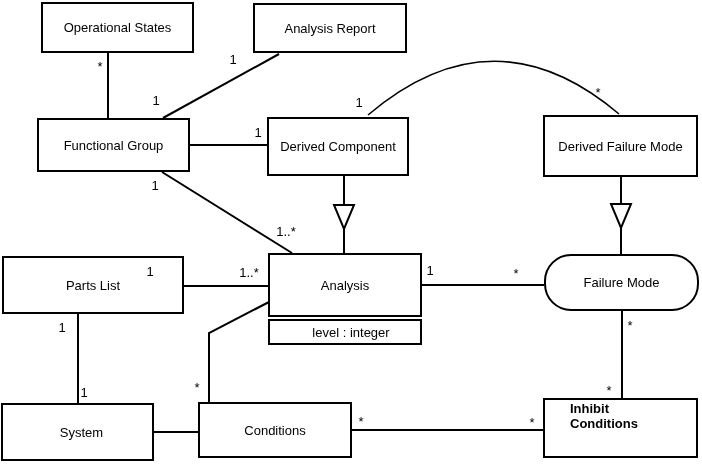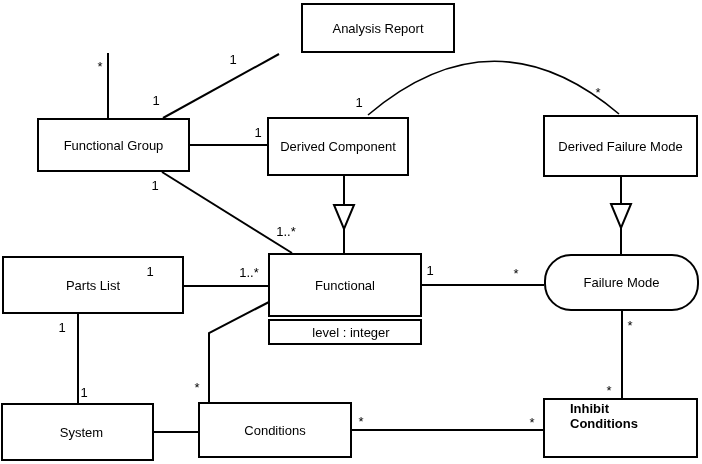--- a/index.html
+++ b/index.html
@@ -102,37 +102,40 @@
       <g>
         <polyline points="352,430 543,430" class="edge"></polyline>
       </g>
       <g>
         <polyline points="422,285 544,285" class="edge"></polyline>
       </g>
       <g>
         <polyline points="622,311 622,398" class="edge"></polyline>
       </g>
     </svg>
-    <div class="node" style="left: 253px; top: 3px; width: 154px; height: 50px; margin-left: 48px;">
+<div class="node" style="left: 41px; top: 2px; width: 153px; height: 51px;">
+      <div class="node-label">Operational States</div>
+    </div>
+    <div class="node" style="left: 253px; top: 3px; width: 154px; height: 50px;">
       <div class="node-label">Analysis Report</div>
     </div>
     <div class="node" style="left: 37px; top: 118px; width: 153px; height: 54px;">
       <div class="node-label">Functional Group</div>
     </div>
     <div class="node" style="left: 267px; top: 117px; width: 142px; height: 59px;">
       <div class="node-label">Derived Component</div>
     </div>
     <div class="node" style="left: 543px; top: 115px; width: 155px; height: 62px;">
       <div class="node-label">Derived Failure Mode</div>
     </div>
     <div class="node" style="left: 2px; top: 256px; width: 182px; height: 58px;">
       <div class="node-label">Parts List</div>
     </div>
     <div class="node" style="left: 268px; top: 253px; width: 154px; height: 64px;">
-      <div class="node-label">Functional</div>
+      <div class="node-label">Analysis</div>
     </div>
     <div class="attr-box" style="left: 268px; top: 319px; width: 154px; height: 26px; justify-content: center;">
       <span>level : integer</span>
     </div>
     <div class="node" style="left: 544px; top: 254px; width: 155px; height: 57px; border-radius: 27px;">
       <div class="node-label">Failure Mode</div>
     </div>
     <div class="node" style="left: 1px; top: 403px; width: 153px; height: 58px; padding-left: 8px;">
       <div class="node-label">System</div>
     </div>

